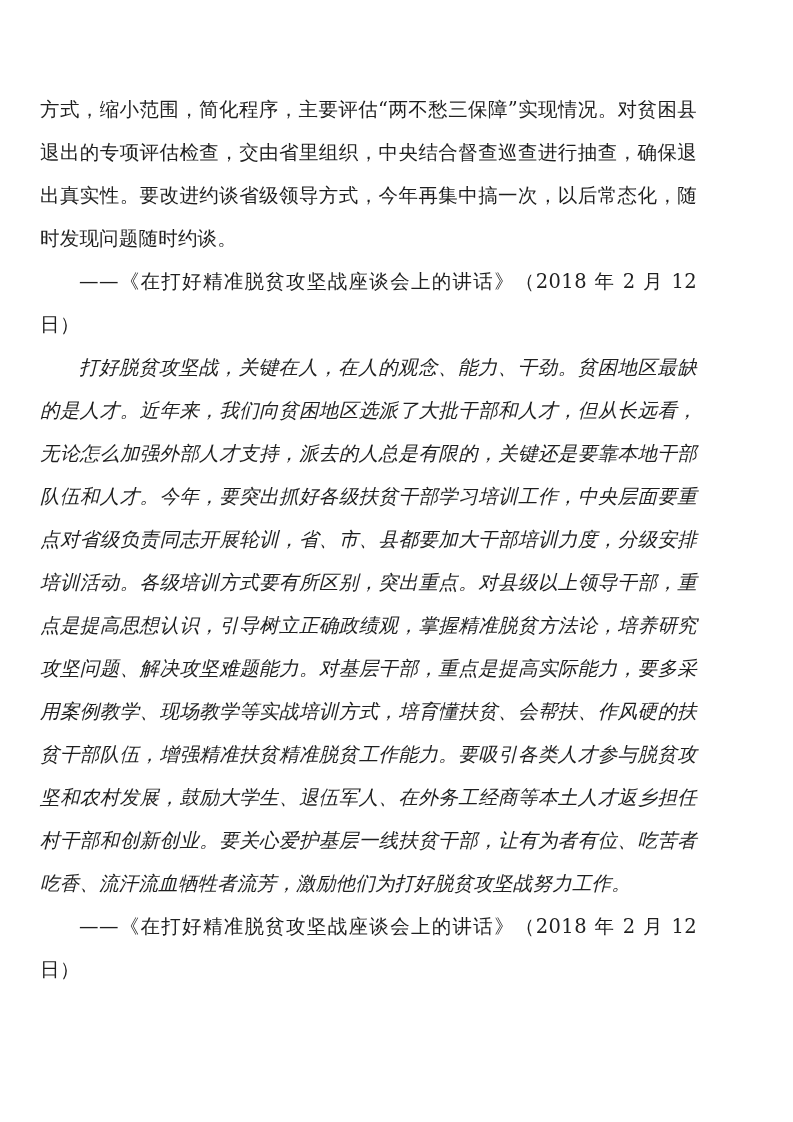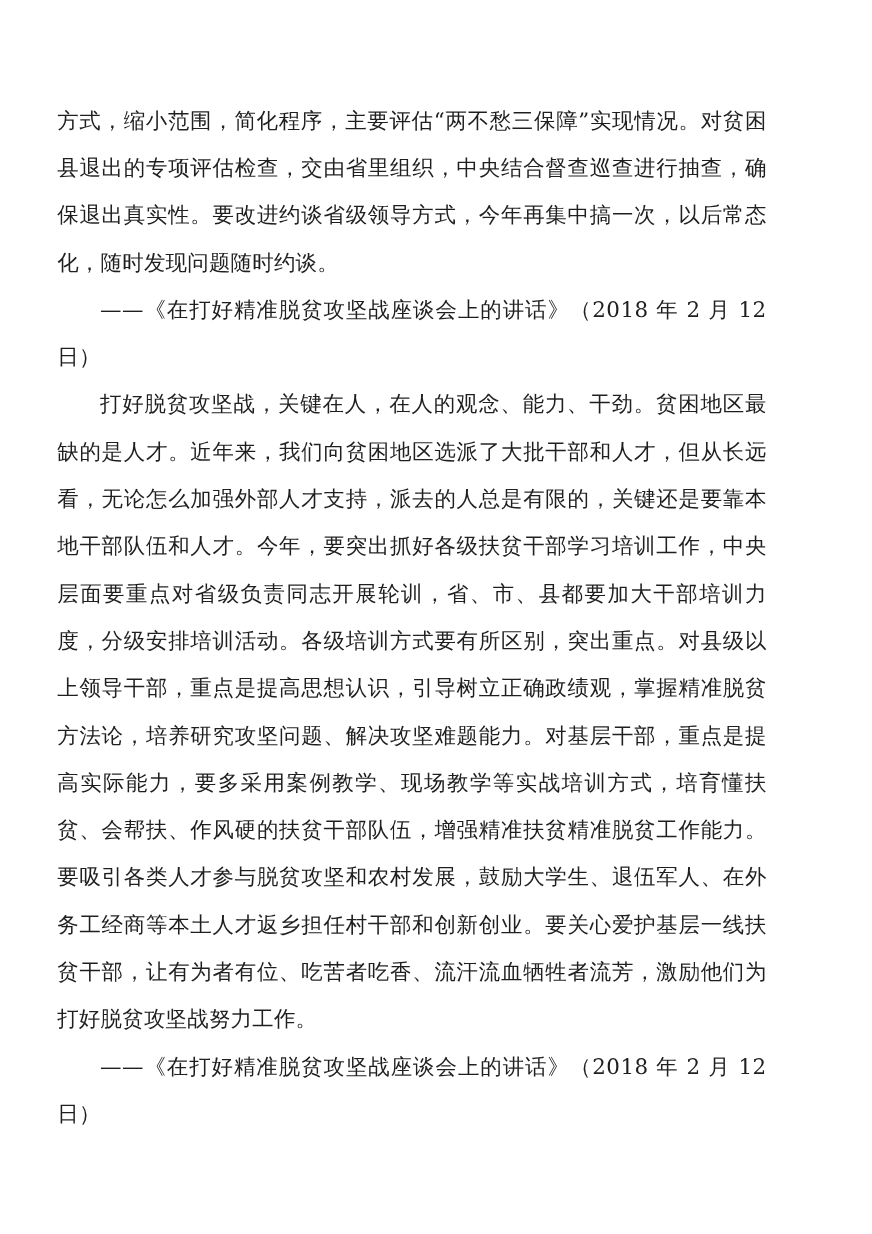--- a/index.html
+++ b/index.html
@@ -12,36 +12,37 @@
     height: 1122px;
     font-family: "DejaVu Serif", "Liberation Serif", serif;
     color: #1a1a1a;
     overflow: hidden;
   }
   .page {
     position: relative;
     width: 793px;
     height: 856px;
     box-sizing: border-box;
-    padding: 88px 96px 60px 52px;
+    padding: 88px 96px 60px 40px;
     background: #ffffff;
   }
   .doc-body {
     font-size: 19.5px;
     line-height: 43px;
     text-align: justify;
     text-justify: inter-ideograph;
     letter-spacing: 0.2px;
     color: #1f1f1f;
   }
   p {
     margin: 0;
   }
   .para {
     text-indent: 2em;
+    font-style: italic;
   }
   .para-noindent {
     text-indent: 0;
   }
   .cite {
     text-indent: 2em;
     letter-spacing: 0.4px;
   }
 </style>
 </head>

